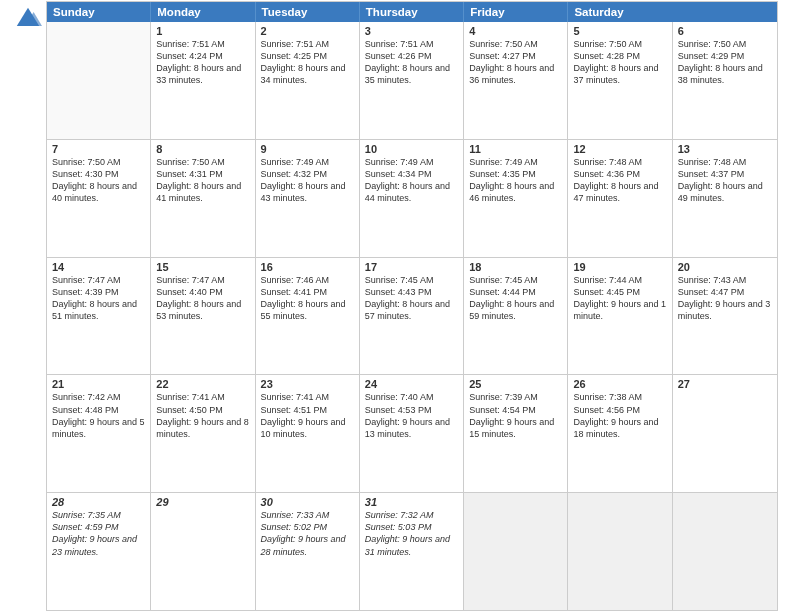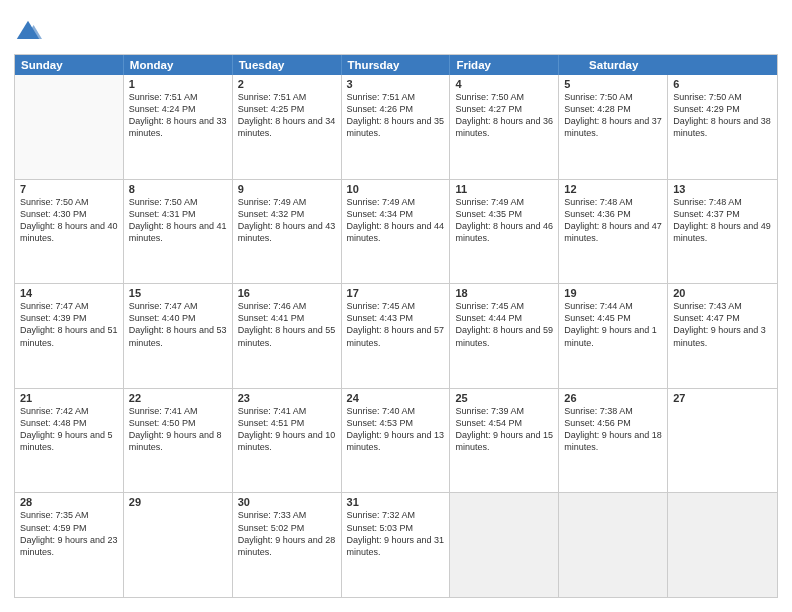--- a/index.html
+++ b/index.html
@@ -6,23 +6,23 @@
     body {
       width: 792px;
       height: 612px;
       font-family: Arial, sans-serif;
       background: #fff;
       overflow: hidden;
     }
     .page {
       width: 792px;
       height: 612px;
-      padding: 14px 14px;
-      display: flex;
-      flex-direction: column;
+      padding: 1px 14px;
+      display: flex;
+      flex-direction: row;
     }
     .header {
       display: flex;
       justify-content: space-between;
       align-items: flex-start;
       margin-bottom: 8px;
     }
     .logo {
       display: flex;
       align-items: center;
@@ -73,33 +73,33 @@
       background: #3a7abf;
     }
     .cal-header-cell {
       color: #fff;
       font-size: 11.5px;
       font-weight: bold;
       padding: 4px 6px;
       text-align: left;
       border-right: 1px solid #5590cc;
     }
-    .cal-header-cell:last-child { border-right: none; text-align: center; }
+    .cal-header-cell:last-child { border-right: none; }
     .cal-body {
       flex: 1;
       display: flex;
       flex-direction: column;
     }
     .cal-row {
       display: grid;
       grid-template-columns: repeat(7, 1fr);
       flex: 1;
       border-bottom: 1px solid #ccc;
     }
-    .cal-row:last-child { border-bottom: none; }
+    .cal-row:last-child { border-bottom: none; font-style: italic; }
     .cal-cell {
       border-right: 1px solid #ccc;
       padding: 3px 5px;
       font-size: 9.5px;
       color: #333;
       vertical-align: top;
       background: #fff;
       min-height: 0;
     }
     .cal-cell:last-child { border-right: none; }

